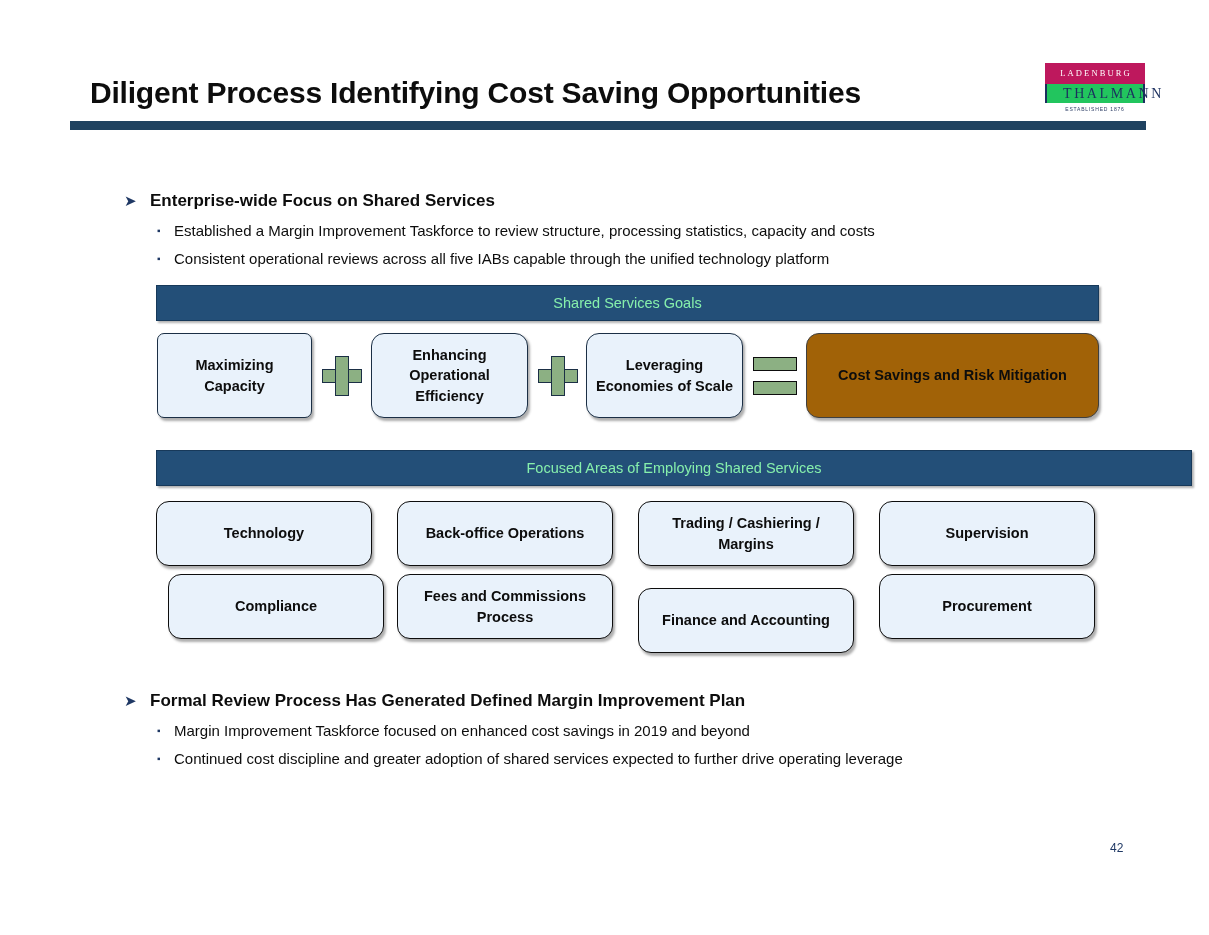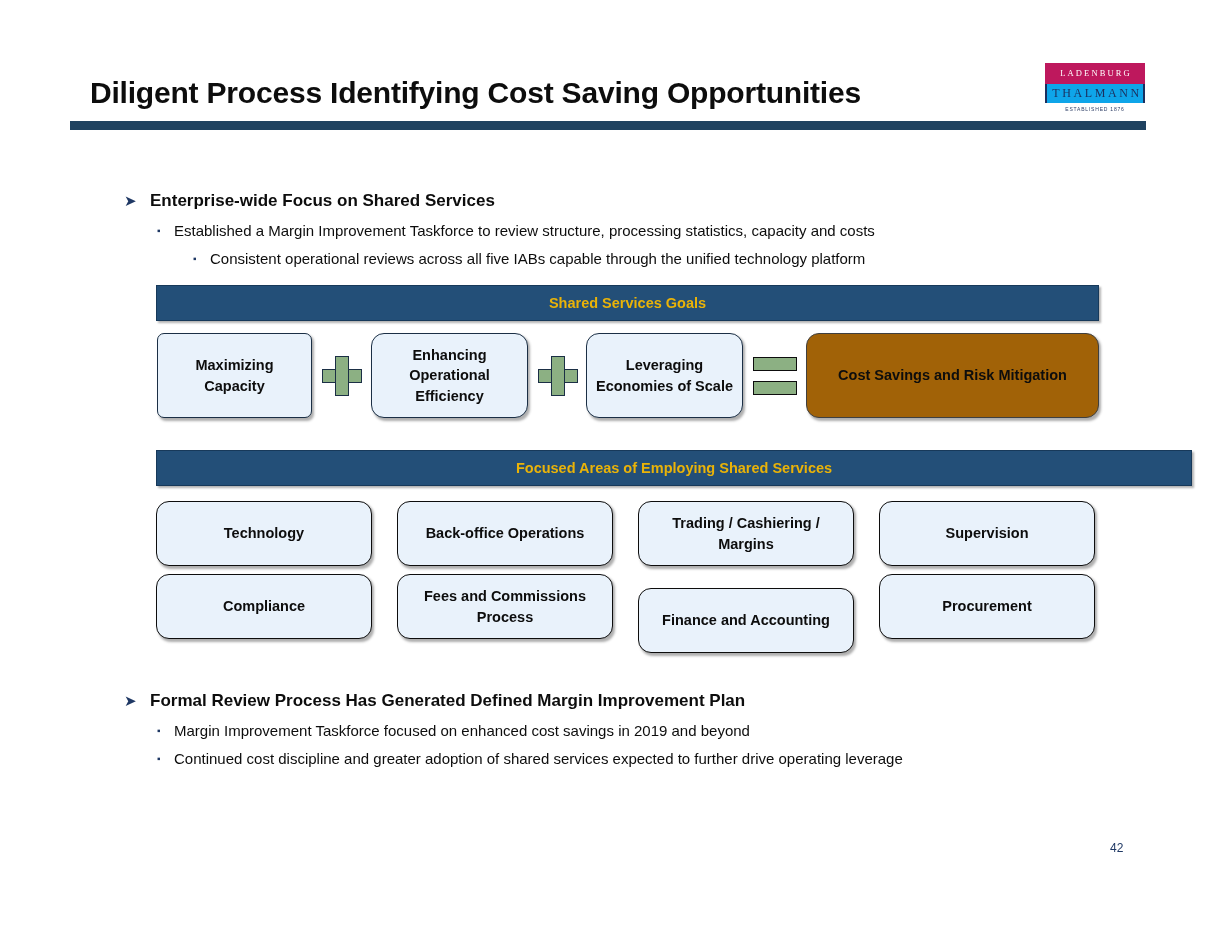--- a/index.html
+++ b/index.html
@@ -53,31 +53,31 @@
     font-size: 8.5px;
     letter-spacing: 2.1px;
     text-align: center;
     line-height: 21px;
     font-family: "Liberation Serif", serif;
     box-sizing: border-box;
     padding-left: 2px;
   }
   #logo .logo-mid {
     height: 19px;
-    background: #0ea5e9;
+    background: #22c55e;
     color: #1b2f5e;
-    font-size: 12px;
+    font-size: 14px;
     letter-spacing: 2.6px;
     text-align: center;
     line-height: 19px;
     font-family: "Liberation Serif", serif;
     border-left: 2px solid #1b2f5e;
     border-right: 2px solid #1b2f5e;
     box-sizing: border-box;
-    padding-left: 4px;
+    padding-left: 16px;
   }
   #logo .logo-bot {
     height: 13px;
     background: #ffffff;
     color: #2b3c64;
     font-size: 5px;
     letter-spacing: 0.8px;
     text-align: center;
     line-height: 13px;
     font-family: "Liberation Sans", sans-serif;
@@ -110,23 +110,23 @@
     font-size: 10px;
     color: #1f3864;
     vertical-align: 2px;
   }
 
   
   .banner {
     position: absolute;
     background: #234f78;
     border: 1px solid #17395a;
-    color: #eab308;
+    color: #86efac;
     font-size: 14.5px;
-    font-weight: bold;
+    font-weight: normal;
     display: flex;
     align-items: center;
     justify-content: center;
     box-sizing: border-box;
     box-shadow: 1.5px 2px 2px rgba(0,0,0,0.30);
   }
 
   
   .rbox {
     position: absolute;
@@ -223,21 +223,21 @@
   <div class="logo-mid">THALMANN</div>
   <div class="logo-bot">ESTABLISHED 1876</div>
 </div>
 
 <div class="bullet-l1" style="left:124px; top:191px;">
   <span class="marker">➤</span><span>Enterprise-wide Focus on Shared Services</span>
 </div>
 <div class="bullet-l2" style="left:157px; top:222px;">
   <span class="marker">▪</span><span>Established a Margin Improvement Taskforce to review structure, processing statistics, capacity and costs</span>
 </div>
-<div class="bullet-l2" style="left:157px; top:250px;margin-left:36px;">
+<div class="bullet-l2" style="left:157px; top:250px;">
   <span class="marker">▪</span><span>Consistent operational reviews across all five IABs capable through the unified technology platform</span>
 </div>
 
 <div class="banner" style="left:156px; top:285px; width:943px; height:36px;">Shared Services Goals</div>
 
 <div class="rbox blue" style="left:157px; top:333px; width:155px; height:85px;border-radius:7px;">Maximizing Capacity</div>
 
 <div class="op-plus" style="left:322px; top:356px;">
   <div class="bar-h"></div>
   <div class="bar-v"></div>
@@ -261,21 +261,21 @@
 
 <div class="rbox grey" style="left:806px; top:333px; width:293px; height:85px;">Cost Savings and Risk Mitigation</div>
 
 <div class="banner" style="left:156px; top:450px; width:1036px; height:36px;">Focused Areas of Employing Shared Services</div>
 
 <div class="rbox blue-plain" style="left:156px; top:501px; width:216px; height:65px;">Technology</div>
 <div class="rbox blue-plain" style="left:397px; top:501px; width:216px; height:65px;">Back-office Operations</div>
 <div class="rbox blue-plain" style="left:638px; top:501px; width:216px; height:65px;">Trading / Cashiering / Margins</div>
 <div class="rbox blue-plain" style="left:879px; top:501px; width:216px; height:65px;">Supervision</div>
 
-<div class="rbox blue-plain" style="left:156px; top:574px; width:216px; height:65px;">Compliance</div>
+<div class="rbox blue-plain" style="left:168px; top:574px; width:216px; height:65px;">Compliance</div>
 <div class="rbox blue-plain" style="left:397px; top:574px; width:216px; height:65px;">Fees and Commissions Process</div>
 <div class="rbox blue-plain" style="left:638px; top:574px; width:216px; height:65px;margin-top:14px;">Finance and Accounting</div>
 <div class="rbox blue-plain" style="left:879px; top:574px; width:216px; height:65px;">Procurement</div>
 
 <div class="bullet-l1" style="left:124px; top:691px;">
   <span class="marker">➤</span><span>Formal Review Process Has Generated Defined Margin Improvement Plan</span>
 </div>
 <div class="bullet-l2" style="left:157px; top:722px;">
   <span class="marker">▪</span><span>Margin Improvement Taskforce focused on enhanced cost savings in 2019 and beyond</span>
 </div>

